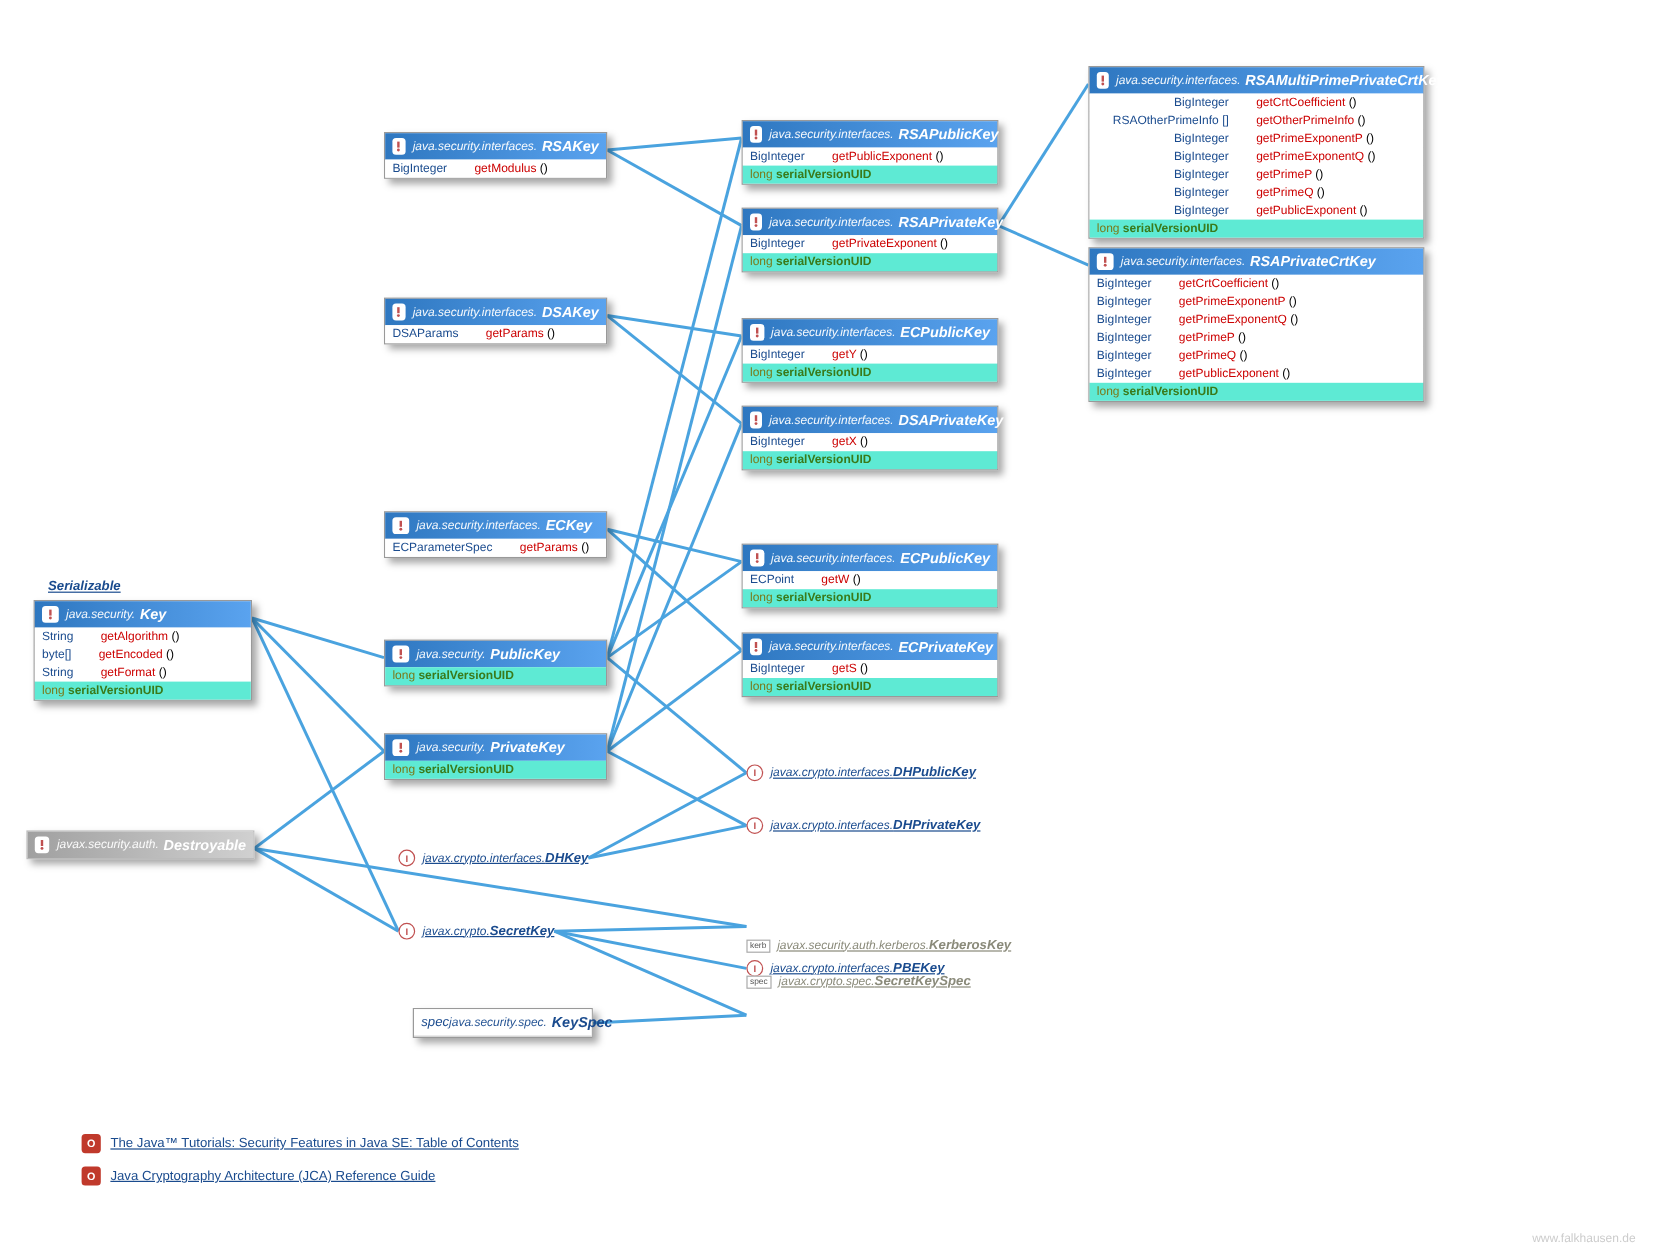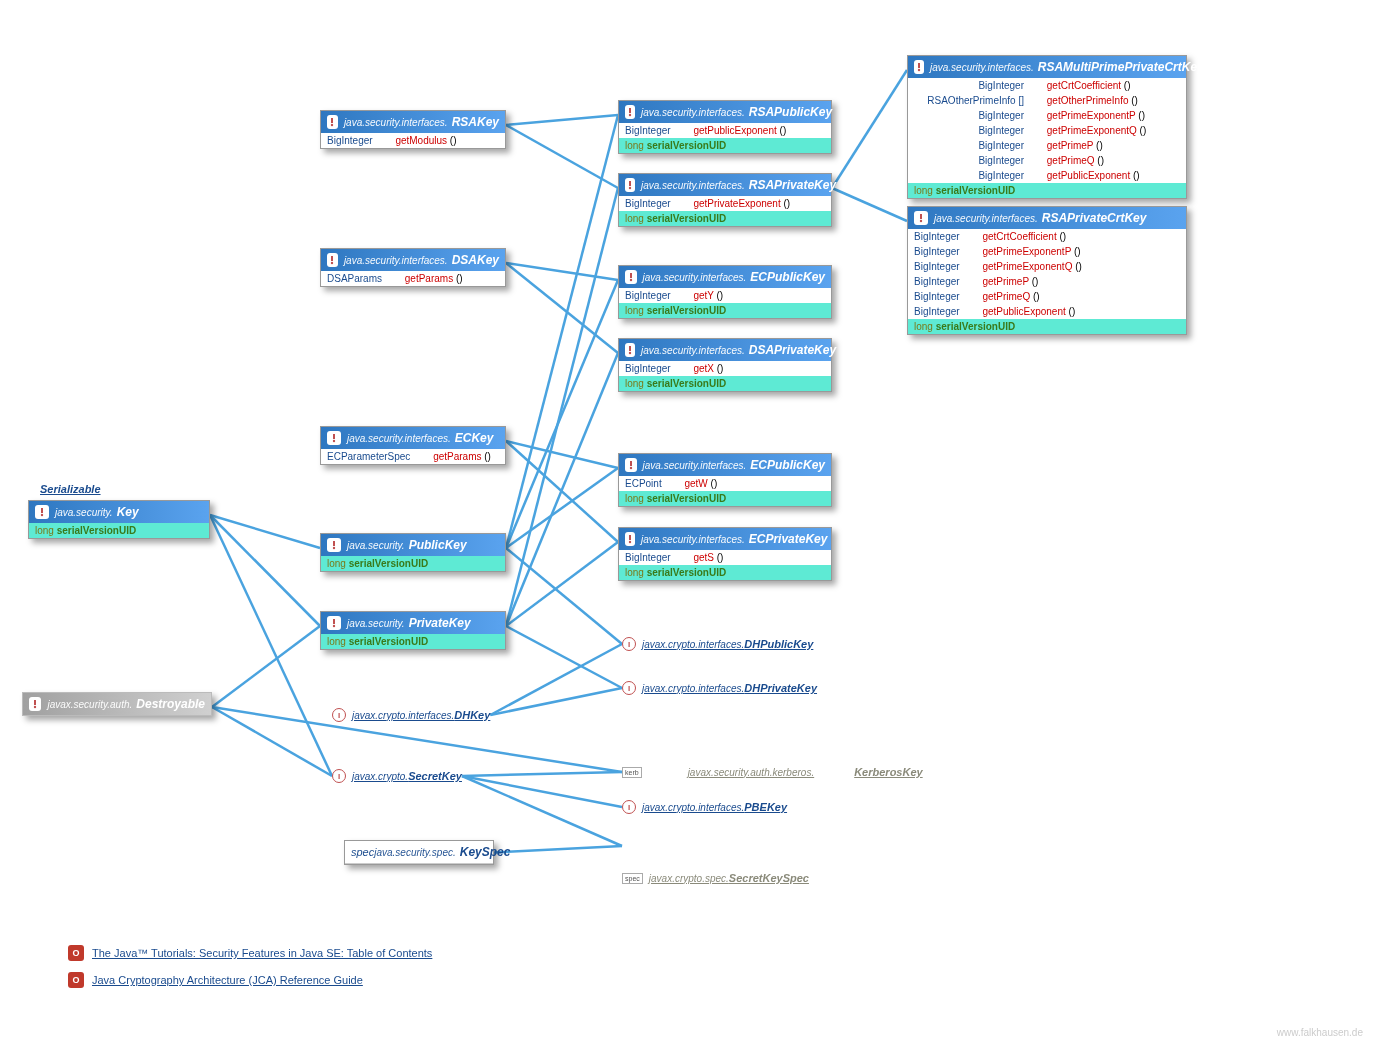--- a/index.html
+++ b/index.html
@@ -78,20 +78,25 @@
     <div class="uml-header gradient">
         <span class="icon">
           <svg viewBox="0 0 10 10">
             <rect x="4" y="1" width="2" height="5" fill="#c05050"></rect>
             <circle cx="5" cy="8" r="1.2" fill="#c05050"></circle>
           </svg>
         </span>
         <span class="pkg">java.security.</span>
         <span class="cls">Key</span>
       </div>
+    <div id="key-methods">
+        <div class="uml-section method"><span class="rettype">String</span> <span class="mname">getAlgorithm</span> ()</div>
+        <div class="uml-section method"><span class="rettype">byte[]</span> <span class="mname">getEncoded</span> ()</div>
+        <div class="uml-section method"><span class="rettype">String</span> <span class="mname">getFormat</span> ()</div>
+      </div>
     <div id="key-fields">
         <div class="uml-section field"><span class="ftype">long</span> <b>serialVersionUID</b></div>
       </div>
   </div>
 
   <div class="uml-box" id="box-destroyable" style="top:692px; left:22px; width:190px; border-color:#bbb;">
     <div class="uml-header" style="background:linear-gradient(90deg,#a0a0a0,#d0d0d0);">
         <span class="icon">
           <svg viewBox="0 0 10 10">
             <rect x="4" y="1" width="2" height="5" fill="#c05050"></rect>
@@ -314,31 +319,31 @@
   <div class="mini-link" id="box-dhpublickey" style="top:637px; left:622px;">
       <span class="mini-icon">I</span>
       <span class="mini-pkg">javax.crypto.interfaces.</span>
       <span class="mini-cls">DHPublicKey</span>
     </div>
   <div class="mini-link" id="box-dhprivatekey" style="top:681px; left:622px;">
       <span class="mini-icon">I</span>
       <span class="mini-pkg">javax.crypto.interfaces.</span>
       <span class="mini-cls">DHPrivateKey</span>
     </div>
-  <div class="mini-link nolink" id="box-kerberoskey" style="top:766px; left:622px;gap:40px;">
+  <div class="mini-link nolink" id="box-kerberoskey" style="top:782px; left:622px;">
       <span class="spec-icon">kerb</span>
       <span class="mini-pkg">javax.security.auth.kerberos.</span>
       <span class="mini-cls">KerberosKey</span>
     </div>
   <div class="mini-link" id="box-pbekey" style="top:800px; left:622px;">
       <span class="mini-icon">I</span>
       <span class="mini-pkg">javax.crypto.interfaces.</span>
       <span class="mini-cls">PBEKey</span>
     </div>
-  <div class="mini-link nolink" id="box-secretkeyspec" style="top:872px; left:622px;">
+  <div class="mini-link nolink" id="box-secretkeyspec" style="top:812px; left:622px;">
       <span class="spec-icon">spec</span>
       <span class="mini-pkg">javax.crypto.spec.</span>
       <span class="mini-cls">SecretKeySpec</span>
     </div>
 
   <div class="uml-box" id="box-rsamultiprime" style="top:55px; left:907px; width:280px;">
     <div class="uml-header gradient">
         <span class="icon">
           <svg viewBox="0 0 10 10">
             <rect x="4" y="1" width="2" height="5" fill="#c05050"></rect>

